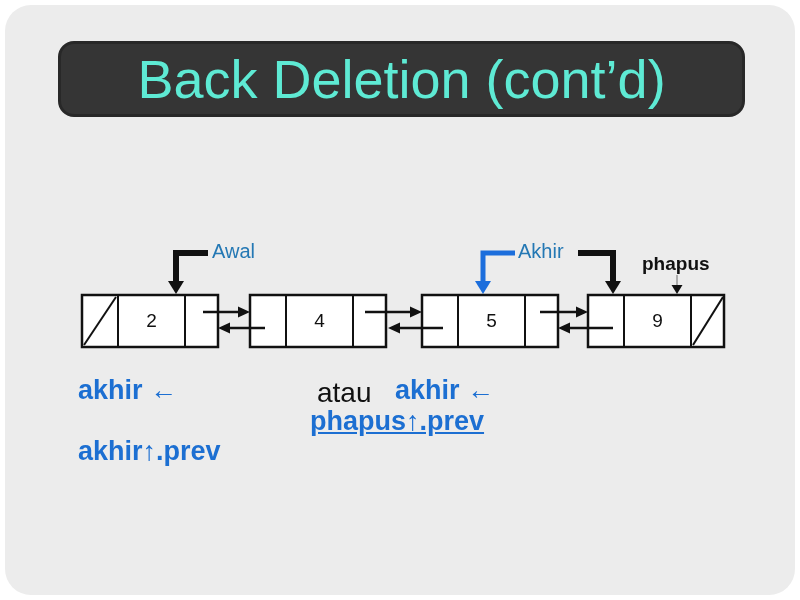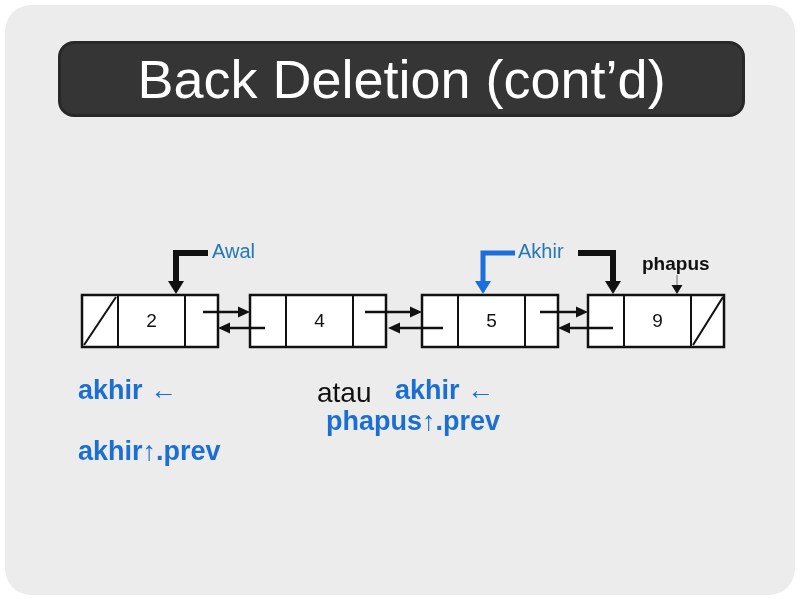--- a/index.html
+++ b/index.html
@@ -26,21 +26,21 @@
     background: #353535;
     border: 3px solid #282828;
     border-radius: 16px;
     display: flex;
     align-items: center;
     justify-content: center;
     z-index: 2;
   }
   .title-text {
     font-size: 54px;
-    color: #ffffff;
+    color: #5eead4;
     white-space: nowrap;
   }
   .diagram {
     position: absolute;
     left: 60px; top: 230px;
     z-index: 2;
   }
   .node-rect { fill: #ffffff; stroke: #111111; stroke-width: 2.5; }
   .divider   { stroke: #111111; stroke-width: 2; }
   .slash     { stroke: #111111; stroke-width: 2; }
@@ -63,21 +63,21 @@
   }
   .code.conj {
     font-weight: normal;
     font-size: 28px;
     color: #111111;
   }
   #c1a { left: 78px;  top: 375px; }
   #c1b { left: 317px; top: 377px; }
   #c1c { left: 395px; top: 375px; }
   #c2a { left: 78px;  top: 406px; margin-top: 30px; }
-  #c2b { left: 326px; top: 406px; }
+  #c2b { left: 310px; top: 406px; text-decoration: underline; }
 </style>
 </head>
 <body>
 
 <div class="slide-bg"></div>
 
 <div class="title-box">
   <span class="title-text">Back Deletion (cont’d)</span>
 </div>
 

